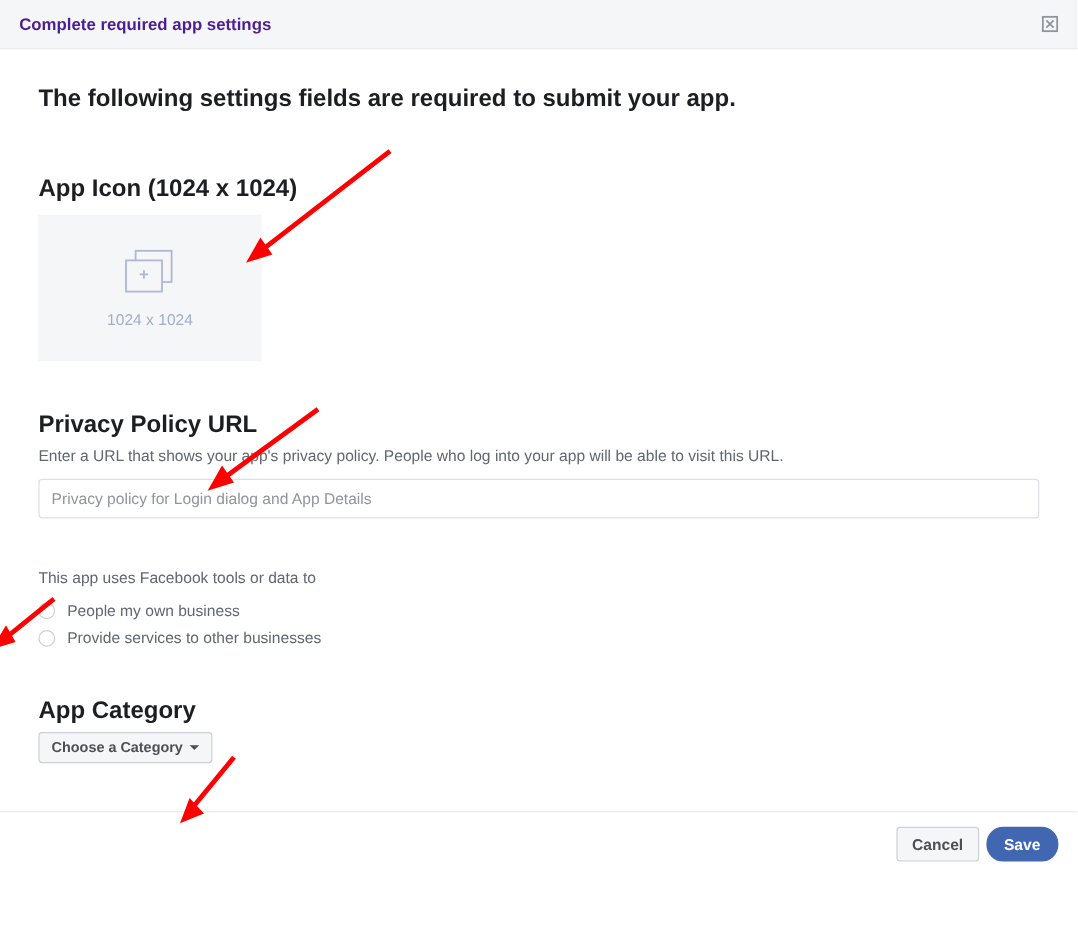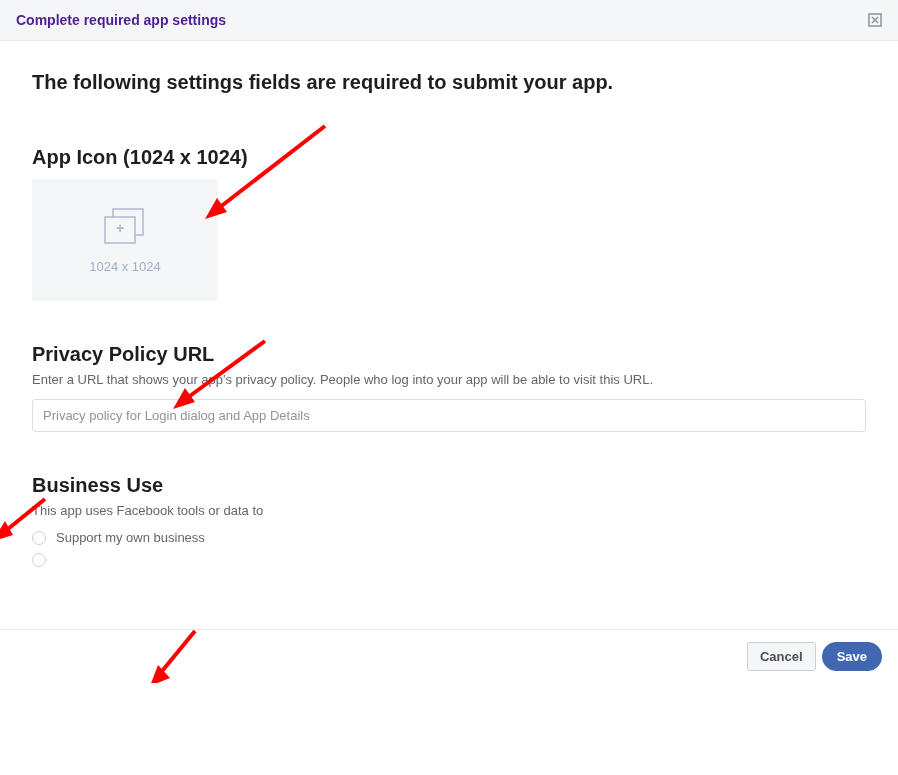--- a/index.html
+++ b/index.html
@@ -181,32 +181,37 @@
     </div>
   </div>
 
   <div class="section">
     <div class="section-title">Privacy Policy URL</div>
     <div class="section-desc">Enter a URL that shows your app's privacy policy. People who log into your app will be able to visit this URL.</div>
     <input type="text" class="url-input" placeholder="Privacy policy for Login dialog and App Details" style="">
   </div>
 
   <div class="section">
-    <div class="section-title">Business Use</div>
     <div class="section-desc">This app uses Facebook tools or data to</div>
     <div class="radio-row">
       <input type="radio" class="radio-input" name="business" style="">
-      <label class="radio-label">Support my own business</label>
+      <label class="radio-label">People my own business</label>
     </div>
     <div class="radio-row">
       <input type="radio" class="radio-input" name="business" style="">
+      <label class="radio-label">Provide services to other businesses</label>
     </div>
   </div>
 
   <div class="section" style="margin-bottom:20px;">
+    <div class="section-title">App Category</div>
+    <button class="dropdown-btn">
+      <span>Choose a Category</span>
+      <span class="caret"></span>
+    </button>
   </div>
 
   <svg class="arrow" style="left:195px; top:75px;" width="140" height="110" viewBox="0 0 140 110">
     <line x1="130" y1="10" x2="20" y2="95" stroke="red" stroke-width="4"></line>
     <polygon points="10,103 32,96 22,82" fill="red"></polygon>
   </svg>
   <svg class="arrow" style="left:165px; top:290px;" width="110" height="85" viewBox="0 0 110 85">
     <line x1="100" y1="10" x2="18" y2="70" stroke="red" stroke-width="4"></line>
     <polygon points="8,78 30,71 20,57" fill="red"></polygon>
   </svg>

